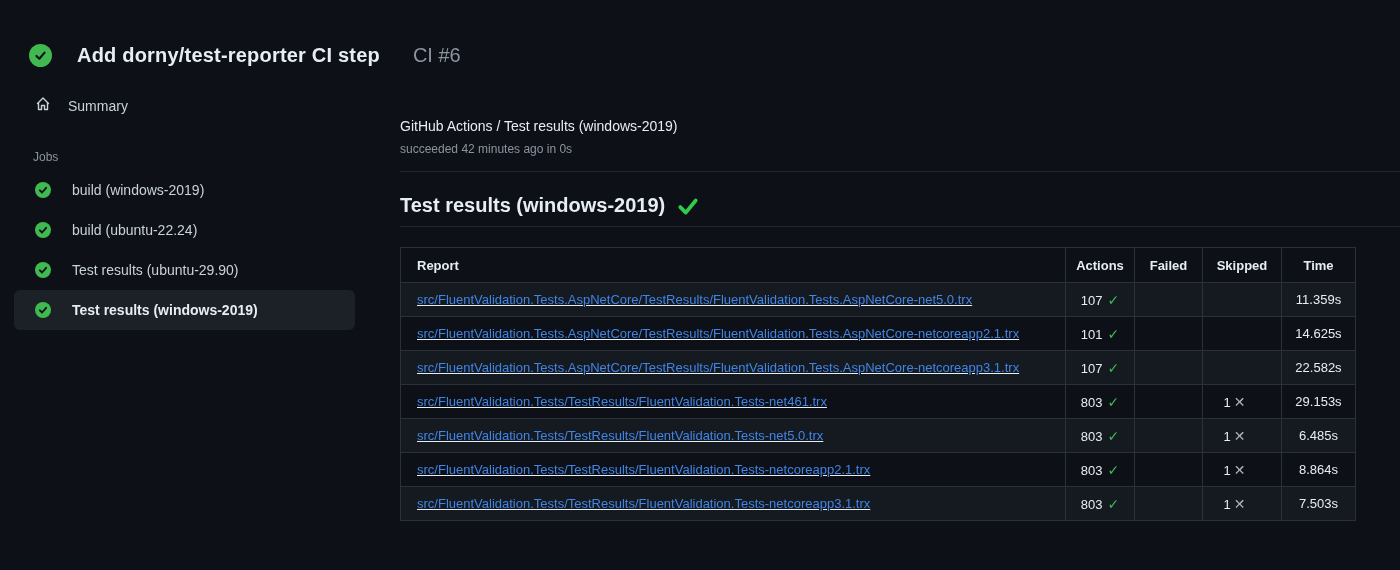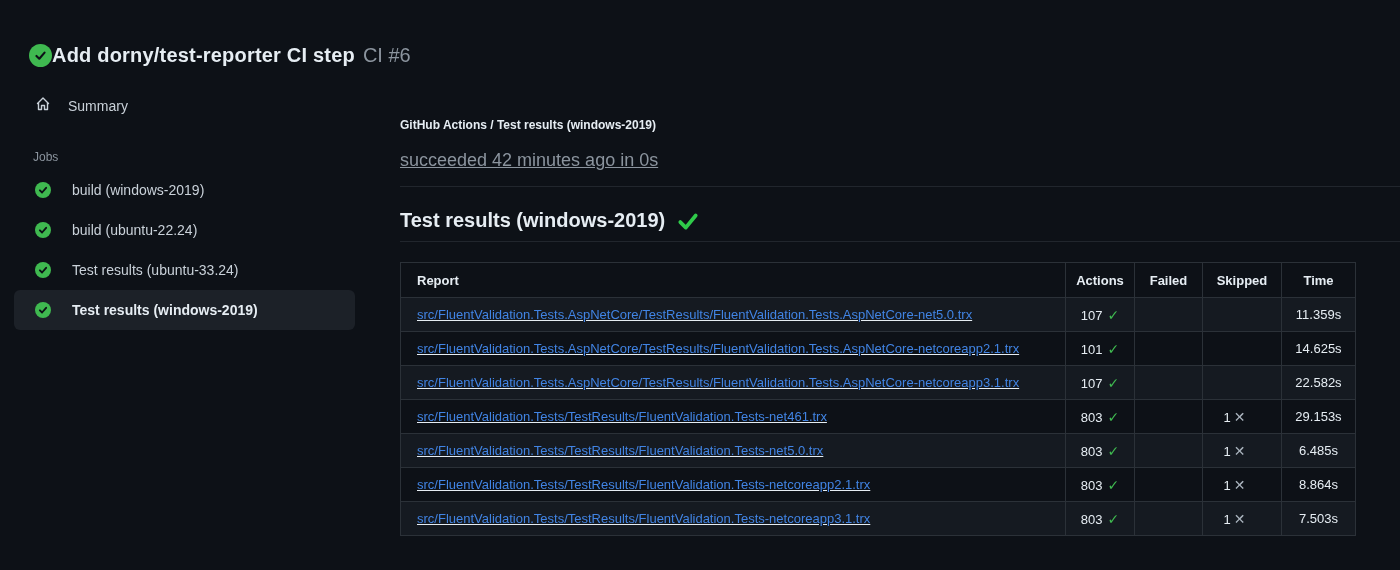--- a/index.html
+++ b/index.html
@@ -17,21 +17,21 @@
     --selected:#1c2128;
   }
   *{box-sizing:border-box;}
   html,body{margin:0;padding:0;}
   body{
     width:1400px;height:570px;overflow:hidden;
     background:var(--bg);color:var(--fg);
     font-family:"Liberation Sans","DejaVu Sans",sans-serif;
   }
   
-  .app-header{display:flex;align-items:center;gap:0;padding:30px 0 0 29px;height:80px;}
+  .app-header{display:flex;align-items:center;gap:25px;padding:30px 0 0 29px;height:80px;}
   .check-circle{
     width:23px;height:23px;border-radius:50%;background:var(--green);
     display:flex;align-items:center;justify-content:center;flex:none;
   }
   .check-circle svg{display:block;}
   .run-title{font-size:20px;font-weight:700;letter-spacing:.2px;}
   .run-number{font-size:20px;font-weight:400;color:var(--muted);margin-left:8px;}
   
   .layout{display:flex;align-items:flex-start;}
   .sidebar{width:390px;flex:none;padding-top:8px;}
@@ -39,22 +39,22 @@
     font-size:14px;color:var(--fg-dim);cursor:pointer;}
   .jobs-label{color:var(--muted);font-size:12px;padding:27px 0 6px 33px;}
   .job-item{display:flex;align-items:center;gap:21px;height:40px;margin:0 35px 0 14px;
     padding-left:21px;border-radius:6px;font-size:14px;color:var(--fg-dim);cursor:pointer;}
   .job-item.selected{background:var(--selected);font-weight:700;color:var(--fg);}
   .job-check{width:16px;height:16px;border-radius:50%;background:var(--green);
     display:flex;align-items:center;justify-content:center;flex:none;}
   .job-check svg{display:block;}
   
   .main{flex:1;padding-left:10px;}
-  .check-run-title{font-size:12px;font-weight:700;margin:38px 8px 0 0;}
-  .check-run-status{font-size:18px;color:var(--muted);margin-top:18px;text-decoration:underline;}
+  .check-run-title{font-size:14px;font-weight:400;margin:38px 8px 0 0;}
+  .check-run-status{font-size:12px;color:var(--muted);margin-top:8px;}
   .divider{border:none;border-top:1px solid var(--divider);margin:15px 0 0 0;}
   h2.section-title{
     display:flex;align-items:center;gap:12px;
     font-size:20px;font-weight:700;margin:22px 0 0 0;padding-bottom:9px;
     border-bottom:1px solid var(--divider);
   }
   .section-check svg{display:block;}
   
   .badge{display:inline-flex;margin-top:17px;height:22px;border-radius:3px;overflow:hidden;
     font-size:12px;font-weight:700;color:#fff;line-height:22px;cursor:pointer;}
@@ -122,21 +122,21 @@
       </span>
       <span>build (ubuntu-22.24)</span>
     </div>
 
     <div class="job-item">
       <span class="job-check">
         <svg width="10" height="10" viewBox="0 0 16 16">
             <path d="M3 8.5 L6.5 12 L13 4.5" fill="none" stroke="#0d1117" stroke-width="3" stroke-linecap="round" stroke-linejoin="round"></path>
           </svg>
       </span>
-      <span>Test results (ubuntu-33.24)</span>
+      <span>Test results (ubuntu-29.90)</span>
     </div>
 
     <div class="job-item selected">
       <span class="job-check">
         <svg width="10" height="10" viewBox="0 0 16 16">
             <path d="M3 8.5 L6.5 12 L13 4.5" fill="none" stroke="#0d1117" stroke-width="3" stroke-linecap="round" stroke-linejoin="round"></path>
           </svg>
       </span>
       <span>Test results (windows-2019)</span>
     </div>

